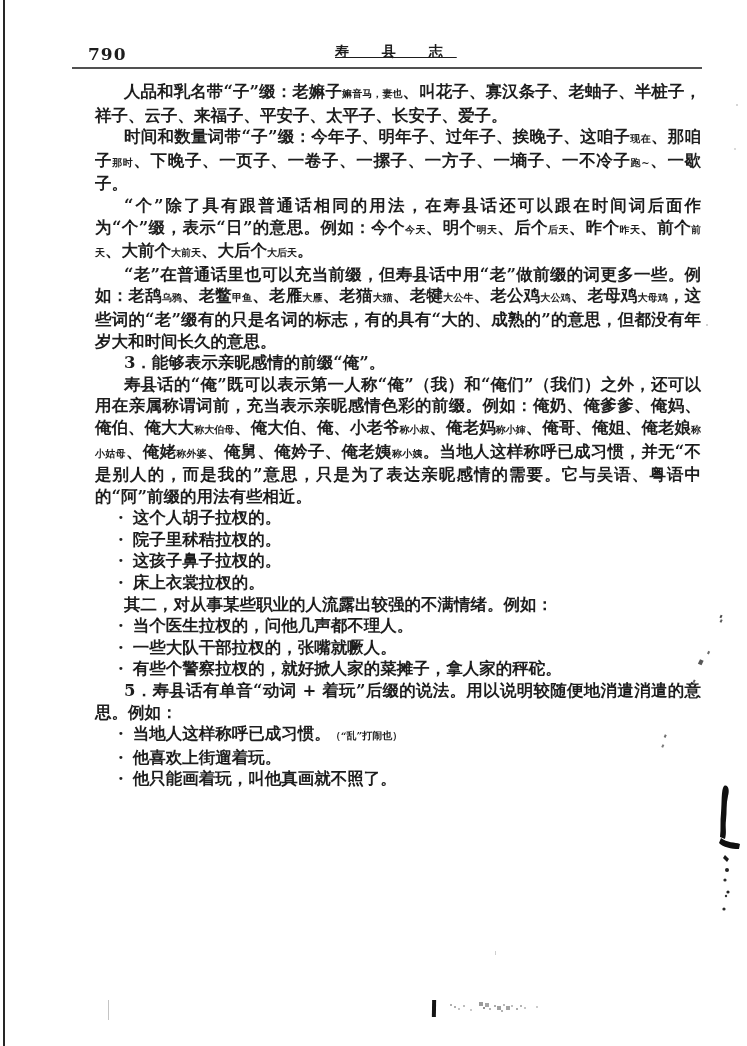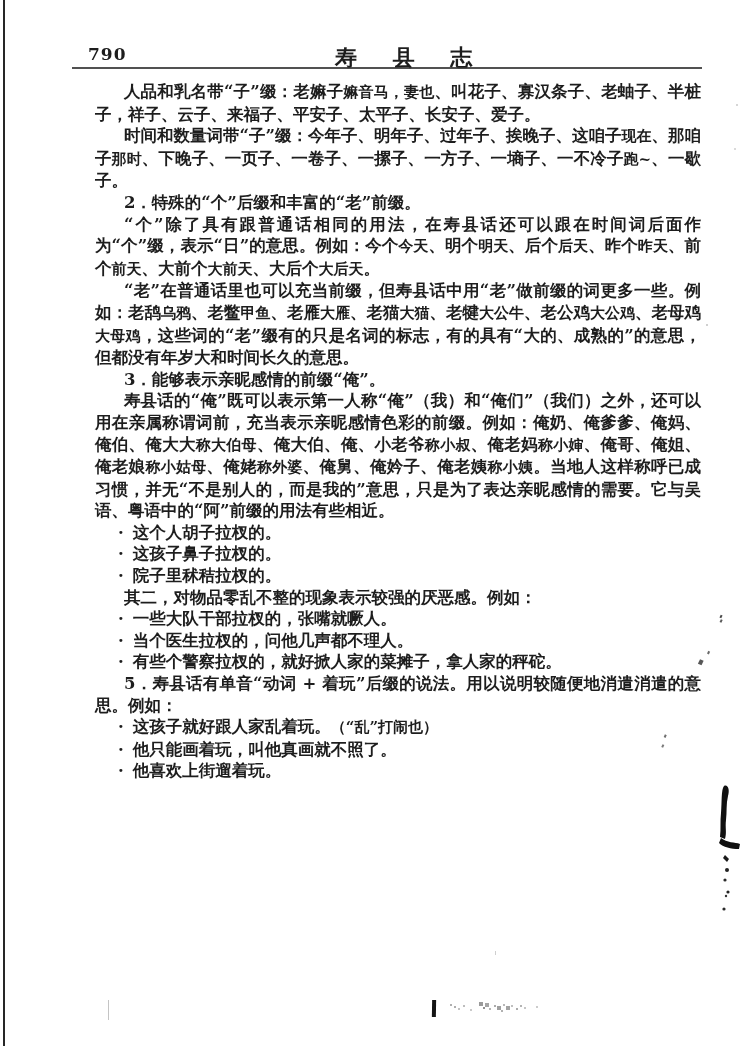--- a/index.html
+++ b/index.html
@@ -15,37 +15,37 @@
   .edge-line{
     position:absolute;left:3px;top:0;width:2px;height:1046px;
     background:#262626;
   }
   .pageno{
     position:absolute;left:88px;top:44px;
     font-size:17px;font-weight:600;letter-spacing:1px;
   }
   .book-title{
     position:absolute;left:335px;top:43px;
-    font-size:22px;font-weight:700;letter-spacing:14px;white-space:nowrap;
+    font-size:14px;font-weight:700;letter-spacing:14px;white-space:nowrap;text-decoration:underline;
   }
   .header-rule{
     position:absolute;left:72px;top:67px;width:630px;height:2px;
     background:#333333;opacity:.85;
   }
   .body-text{
     position:absolute;left:95px;top:81px;width:606px;
     font-size:16.5px;line-height:21.6px;
     font-weight:600;
     text-align:justify;
   }
   .para{margin:0;}
   .para.indent{text-indent:1.75em;}
   .para.bullet{padding-left:23px;text-indent:0;}
   .bullet-dot{margin-right:9px;}
-  .small{font-size:15px;}
+  .small{font-size:10px;}
   
   .ink-bar{
     position:absolute;left:432px;top:1000px;width:4px;height:17px;
     background:#141414;transform:rotate(1deg);
   }
   .faint-line{
     position:absolute;left:108px;top:1000px;width:1px;height:20px;
     background:#c4c4c4;
   }
   .faint-tick{
@@ -83,36 +83,36 @@
 
   <div>
     <span class="pageno">790</span>
     <span class="book-title">寿 县 志</span>
     <div class="header-rule"></div>
   </div>
 
   <main class="body-text">
       <p class="para indent"><span class="normal">人品和乳名带“子”缀：老嫲子</span><span class="small">嫲音马，妻也</span><span class="normal">、叫花子、寡汉条子、老蚰子、半桩子，祥子、云子、来福子、平安子、太平子、长安子、爱子。</span></p>
       <p class="para indent"><span class="normal">时间和数量词带“子”缀：今年子、明年子、过年子、挨晚子、这咱子</span><span class="small">现在</span><span class="normal">、那咱子</span><span class="small">那时</span><span class="normal">、下晚子、一页子、一卷子、一摞子、一方子、一墒子、一不冷子</span><span class="small">跑~</span><span class="normal">、一歇子。</span></p>
-      <p class="para indent"><span class="normal">2．特殊的“个”后缀和丰富的“老”前缀。</span></p>
       <p class="para indent"><span class="normal">“个”除了具有跟普通话相同的用法，在寿县话还可以跟在时间词后面作为“个”缀，表示“日”的意思。例如：今个</span><span class="small">今天</span><span class="normal">、明个</span><span class="small">明天</span><span class="normal">、后个</span><span class="small">后天</span><span class="normal">、昨个</span><span class="small">昨天</span><span class="normal">、前个</span><span class="small">前天</span><span class="normal">、大前个</span><span class="small">大前天</span><span class="normal">、大后个</span><span class="small">大后天</span><span class="normal">。</span></p>
       <p class="para indent"><span class="normal">“老”在普通话里也可以充当前缀，但寿县话中用“老”做前缀的词更多一些。例如：老鸹</span><span class="small">乌鸦</span><span class="normal">、老鳖</span><span class="small">甲鱼</span><span class="normal">、老雁</span><span class="small">大雁</span><span class="normal">、老猫</span><span class="small">大猫</span><span class="normal">、老犍</span><span class="small">大公牛</span><span class="normal">、老公鸡</span><span class="small">大公鸡</span><span class="normal">、老母鸡</span><span class="small">大母鸡</span><span class="normal">，这些词的“老”缀有的只是名词的标志，有的具有“大的、成熟的”的意思，但都没有年岁大和时间长久的意思。</span></p>
       <p class="para indent"><span class="normal">3．能够表示亲昵感情的前缀“俺”。</span></p>
       <p class="para indent"><span class="normal">寿县话的“俺”既可以表示第一人称“俺”（我）和“俺们”（我们）之外，还可以用在亲属称谓词前，充当表示亲昵感情色彩的前缀。例如：俺奶、俺爹爹、俺妈、俺伯、俺大大</span><span class="small">称大伯母</span><span class="normal">、俺大伯、俺、小老爷</span><span class="small">称小叔</span><span class="normal">、俺老妈</span><span class="small">称小婶</span><span class="normal">、俺哥、俺姐、俺老娘</span><span class="small">称小姑母</span><span class="normal">、俺姥</span><span class="small">称外婆</span><span class="normal">、俺舅、俺妗子、俺老姨</span><span class="small">称小姨</span><span class="normal">。当地人这样称呼已成习惯，并无“不是别人的，而是我的”意思，只是为了表达亲昵感情的需要。它与吴语、粤语中的“阿”前缀的用法有些相近。</span></p>
       <p class="para bullet"><span class="bullet-dot">·</span><span class="normal">这个人胡子拉杈的。</span></p>
+      <p class="para bullet"><span class="bullet-dot">·</span><span class="normal">院子里秫秸拉杈的。</span></p>
       <p class="para bullet"><span class="bullet-dot">·</span><span class="normal">这孩子鼻子拉杈的。</span></p>
-      <p class="para bullet"><span class="bullet-dot">·</span><span class="normal">院子里秫秸拉杈的。</span></p>
-      <p class="para indent"><span class="normal">其二，对物品零乱不整的现象表示较强的厌恶感。例如：</span></p>
+      <p class="para bullet"><span class="bullet-dot">·</span><span class="normal">床上衣裳拉杈的。</span></p>
+      <p class="para indent"><span class="normal">其二，对从事某些职业的人流露出较强的不满情绪。例如：</span></p>
+      <p class="para bullet"><span class="bullet-dot">·</span><span class="normal">当个医生拉杈的，问他几声都不理人。</span></p>
       <p class="para bullet"><span class="bullet-dot">·</span><span class="normal">一些大队干部拉杈的，张嘴就噘人。</span></p>
-      <p class="para bullet"><span class="bullet-dot">·</span><span class="normal">当个医生拉杈的，问他几声都不理人。</span></p>
       <p class="para bullet"><span class="bullet-dot">·</span><span class="normal">有些个警察拉杈的，就好掀人家的菜摊子，拿人家的秤砣。</span></p>
       <p class="para indent"><span class="normal">5．寿县话有单音“动词 + 着玩”后缀的说法。用以说明较随便地消遣消遣的意思。例如：</span></p>
-      <p class="para bullet"><span class="bullet-dot">·</span><span class="normal">这孩子就好跟人家乱着玩。</span><span class="small">（“乱”打闹也）</span></p>
+      <p class="para bullet"><span class="bullet-dot">·</span><span class="normal">当地人这样称呼已成习惯。</span><span class="small">（“乱”打闹也）</span></p>
+      <p class="para bullet"><span class="bullet-dot">·</span><span class="normal">他喜欢上街遛着玩。</span></p>
       <p class="para bullet"><span class="bullet-dot">·</span><span class="normal">他只能画着玩，叫他真画就不照了。</span></p>
-      <p class="para bullet"><span class="bullet-dot">·</span><span class="normal">他喜欢上街遛着玩。</span></p>
     </main>
 
   <div class="faint-tick"></div>
   <div class="top-specks"></div>
   <div class="right-specks"></div>
   <svg class="ink-blob" width="34" height="136" viewBox="0 0 34 136" aria-hidden="true">
     <path fill="#101010" d="M14 4 C18 2 20 8 18 14 C16 22 17 30 16 38 C15 46 17 50 15 57 L10 55 C11 47 10 39 11 31 C12 20 11 8 14 4 Z"></path>
     <path fill="#101010" d="M11 56 C17 61 25 60 30 62 L29 67 C21 67 13 65 9 61 Z"></path>
     <path fill="#1a1a1a" d="M15 73 l4 4 -2 3 -4 -4 Z"></path>
     <circle cx="17" cy="88" r="2" fill="#222"></circle>

